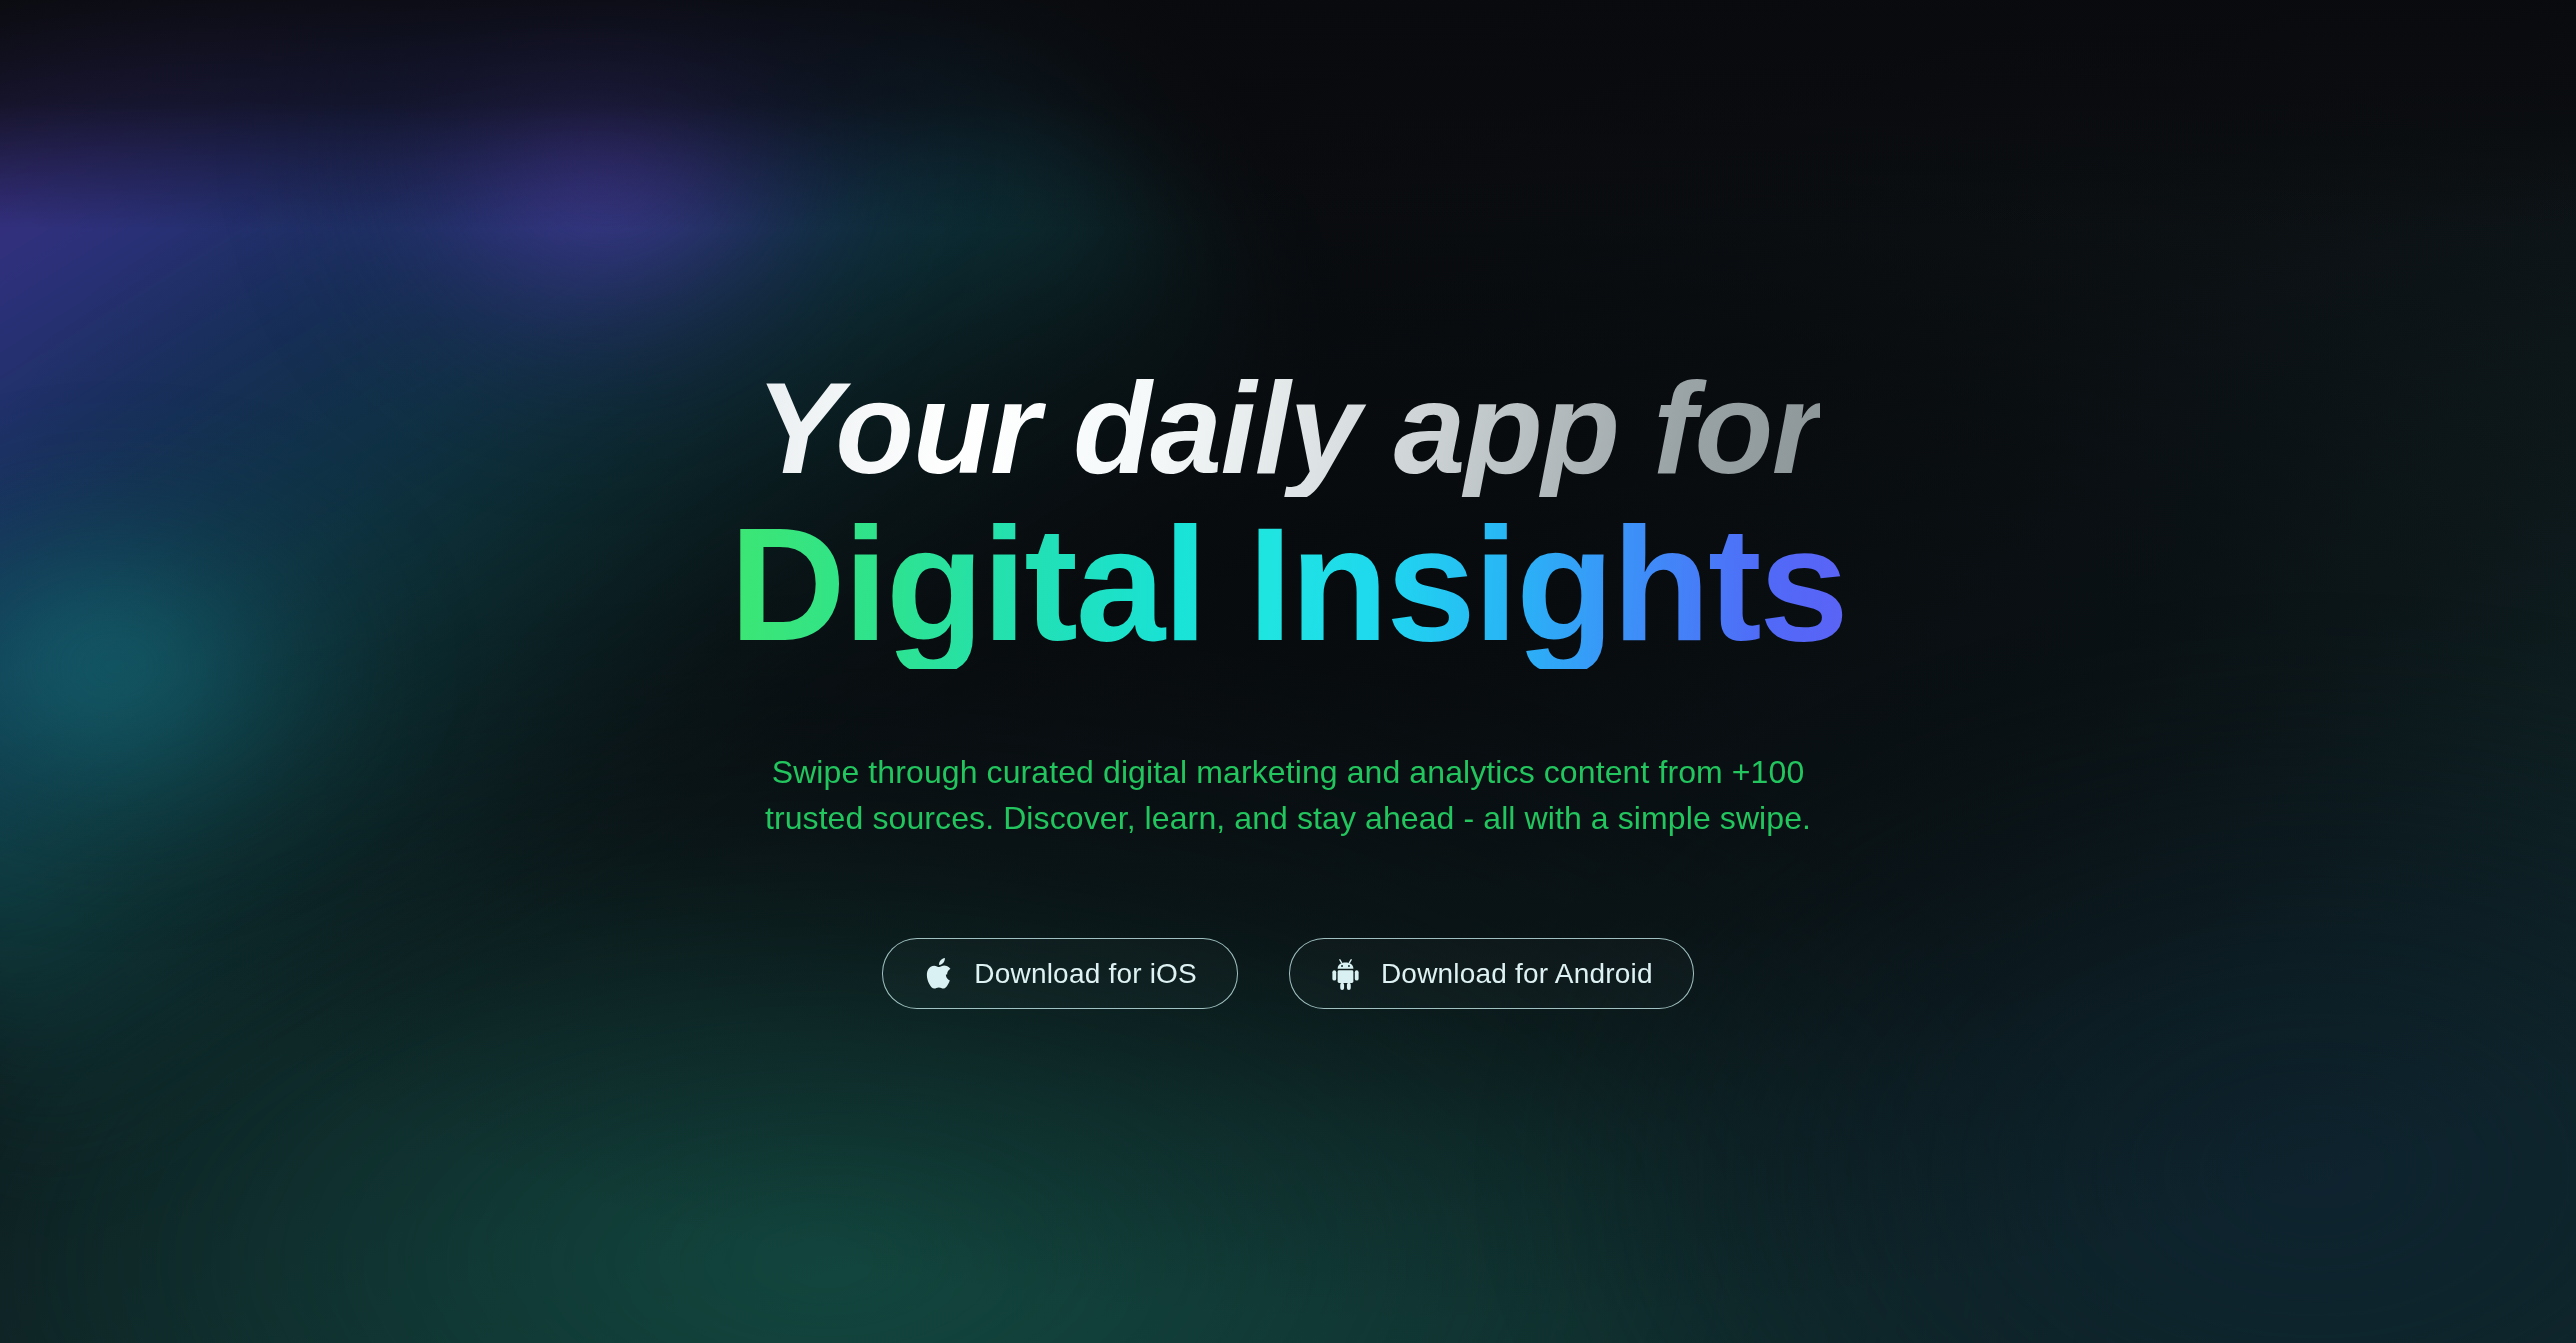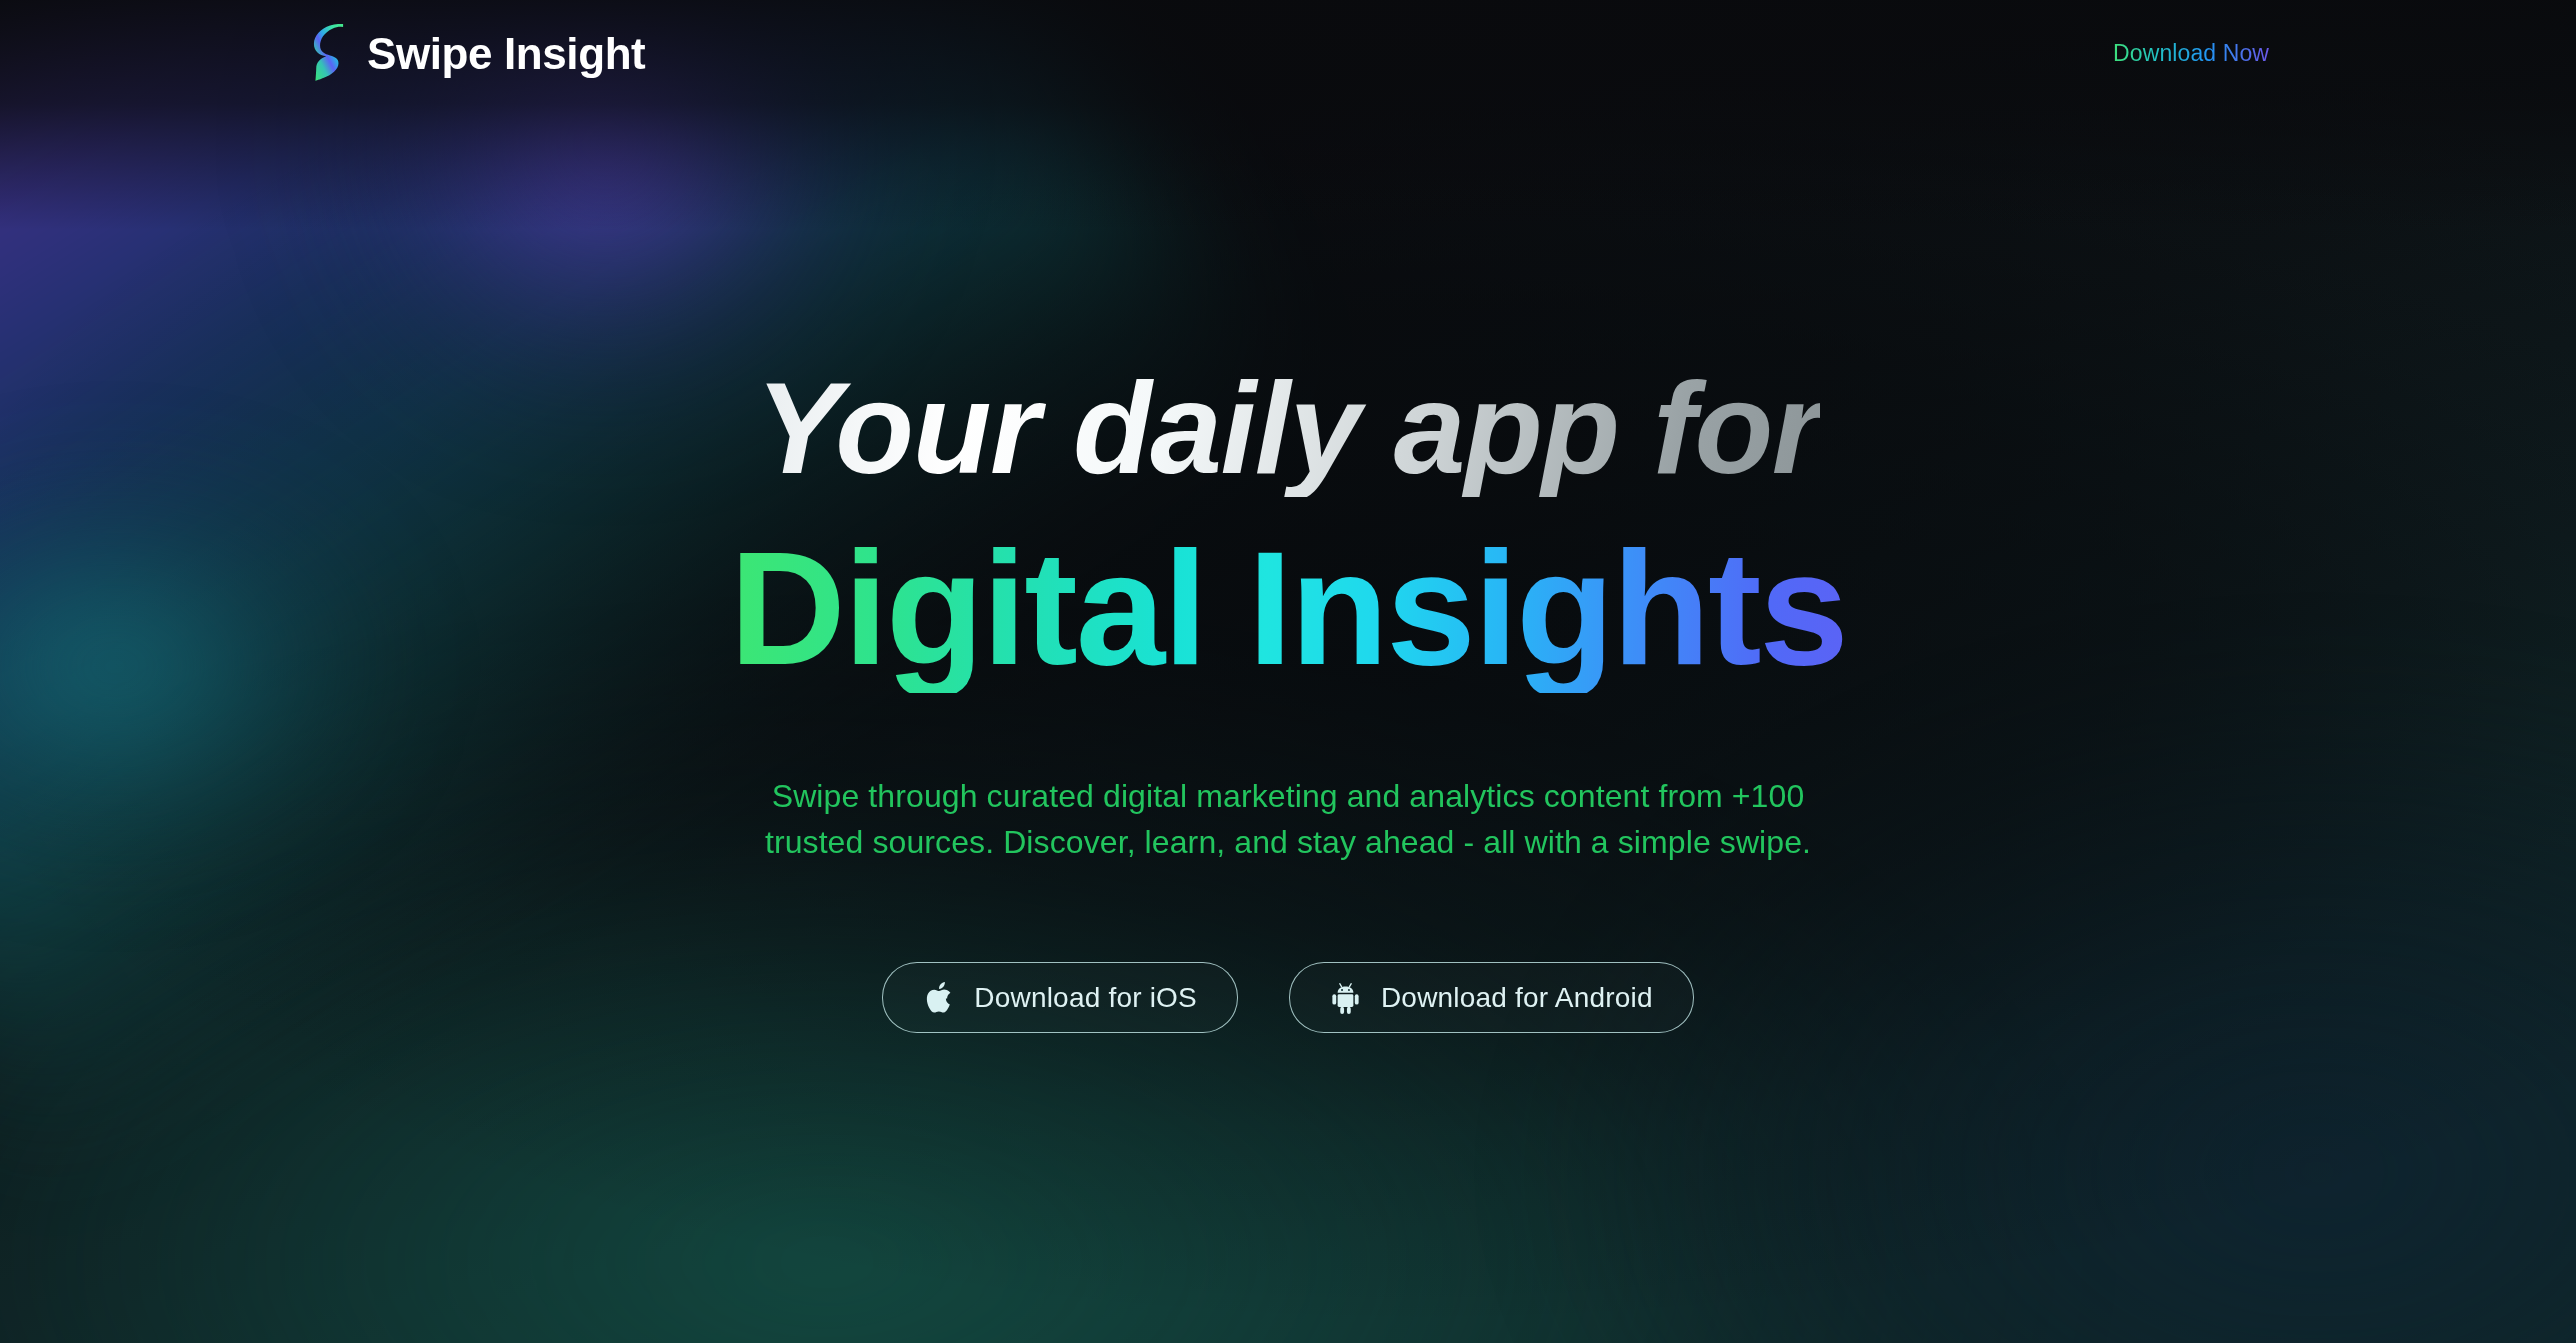--- a/index.html
+++ b/index.html
@@ -221,21 +221,21 @@
         #9aa3a6 86%,
         #8d9699 100%);
     -webkit-background-clip:text;
     background-clip:text;
     -webkit-text-fill-color:transparent;
     color:transparent;
     font-style:italic;
   }
 
   .hero-line2 {
-    margin-top:26px;
+    margin-top:2px;
     font-size:161px;
     font-weight:700;
     line-height:1.06;
     letter-spacing:-2.3px;
     text-align:center;
     white-space:nowrap;
     background:linear-gradient(92deg,
         #3de673 0%,
         #2ee38e 14%,
         #22e0b4 27%,
@@ -306,48 +306,20 @@
   <div class="bg-navy-wash"></div>
   <div class="bg-sweep"></div>
   <div class="bg-teal-core"></div>
   <div class="bg-purple-core"></div>
   <div class="bg-vignette"></div>
   <div class="bg-topshade"></div>
 </div>
 
 <div class="page">
 
-  <header class="site-header">
-
-    <a class="brand" href="#">
-      <svg class="brand-mark" viewBox="0 0 56 78">
-        <defs>
-          <linearGradient id="sgrad" x1="100%" y1="0%" x2="0%" y2="100%">
-            <stop offset="0%" stop-color="#45e98a"></stop>
-            <stop offset="22%" stop-color="#3ce3a8"></stop>
-            <stop offset="44%" stop-color="#2fa9e8"></stop>
-            <stop offset="56%" stop-color="#5b63f5"></stop>
-            <stop offset="72%" stop-color="#35c2b6"></stop>
-            <stop offset="100%" stop-color="#3ae874"></stop>
-          </linearGradient>
-        </defs>
-        <path d="M47 4 C47 4 41 2 33 6 C22 11 17 20 17 28 C17 36 23 39 30 41
-                 C37 43 41 45 41 51 C41 59 32 66 22 70 C17 72 11 74 11 74
-                 C11 74 12 62 12 58 C12 50 17 45 25 42 C16 41 9 35 9 26
-                 C9 15 18 6 30 2 C38 -1 47 0 47 0 Z" fill="url(#sgrad)"></path>
-        <path d="M46 2 C38 2 30 6 25 12 C20 18 19 25 22 31 C25 37 32 40 38 43
-                 C44 46 47 50 46 56 C45 64 37 71 27 75 C22 77 16 78 16 78
-                 L16 56 C16 48 21 43 29 41 C20 39 13 33 12 24 C11 13 20 4 32 1
-                 C38 0 46 0 46 0 Z" fill="url(#sgrad)" opacity="0"></path>
-      </svg>
-      <span class="brand-name">Swipe Insight</span>
-    </a>
-
-    <a class="nav-download" href="#">Download Now</a>
-  </header>
 
   <main class="hero">
 
     <h1 class="hero-line1">Your daily app for</h1>
 
     <h1 class="hero-line2">Digital Insights</h1>
 
     <p class="hero-sub">Swipe through curated digital marketing and analytics content from +100 trusted sources. Discover, learn, and stay ahead - all with a simple swipe.</p>
 
     <div class="hero-actions">

